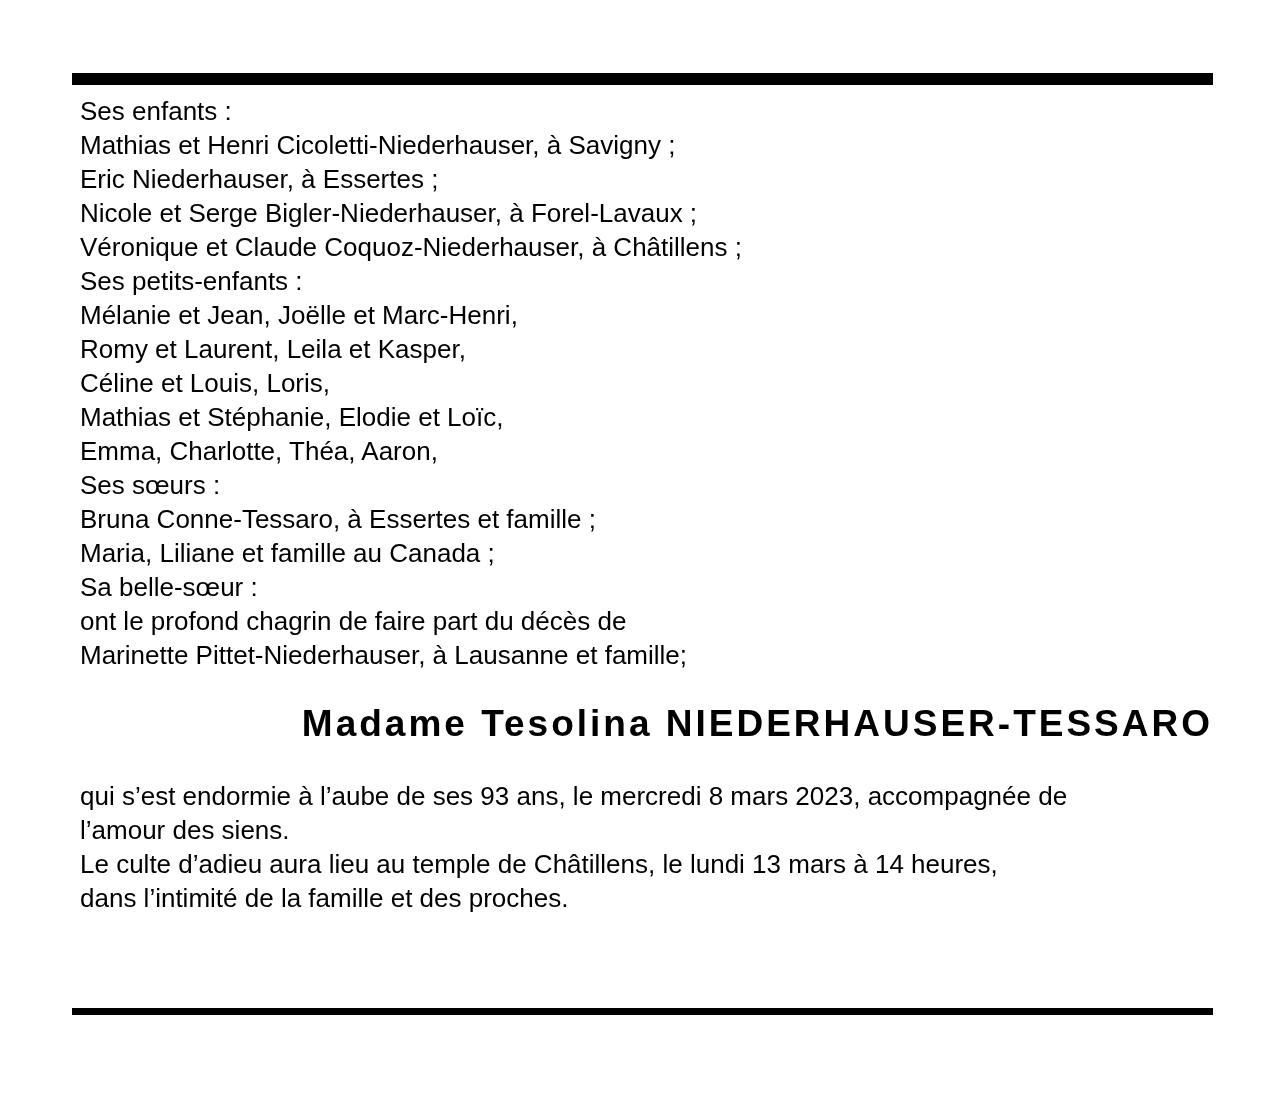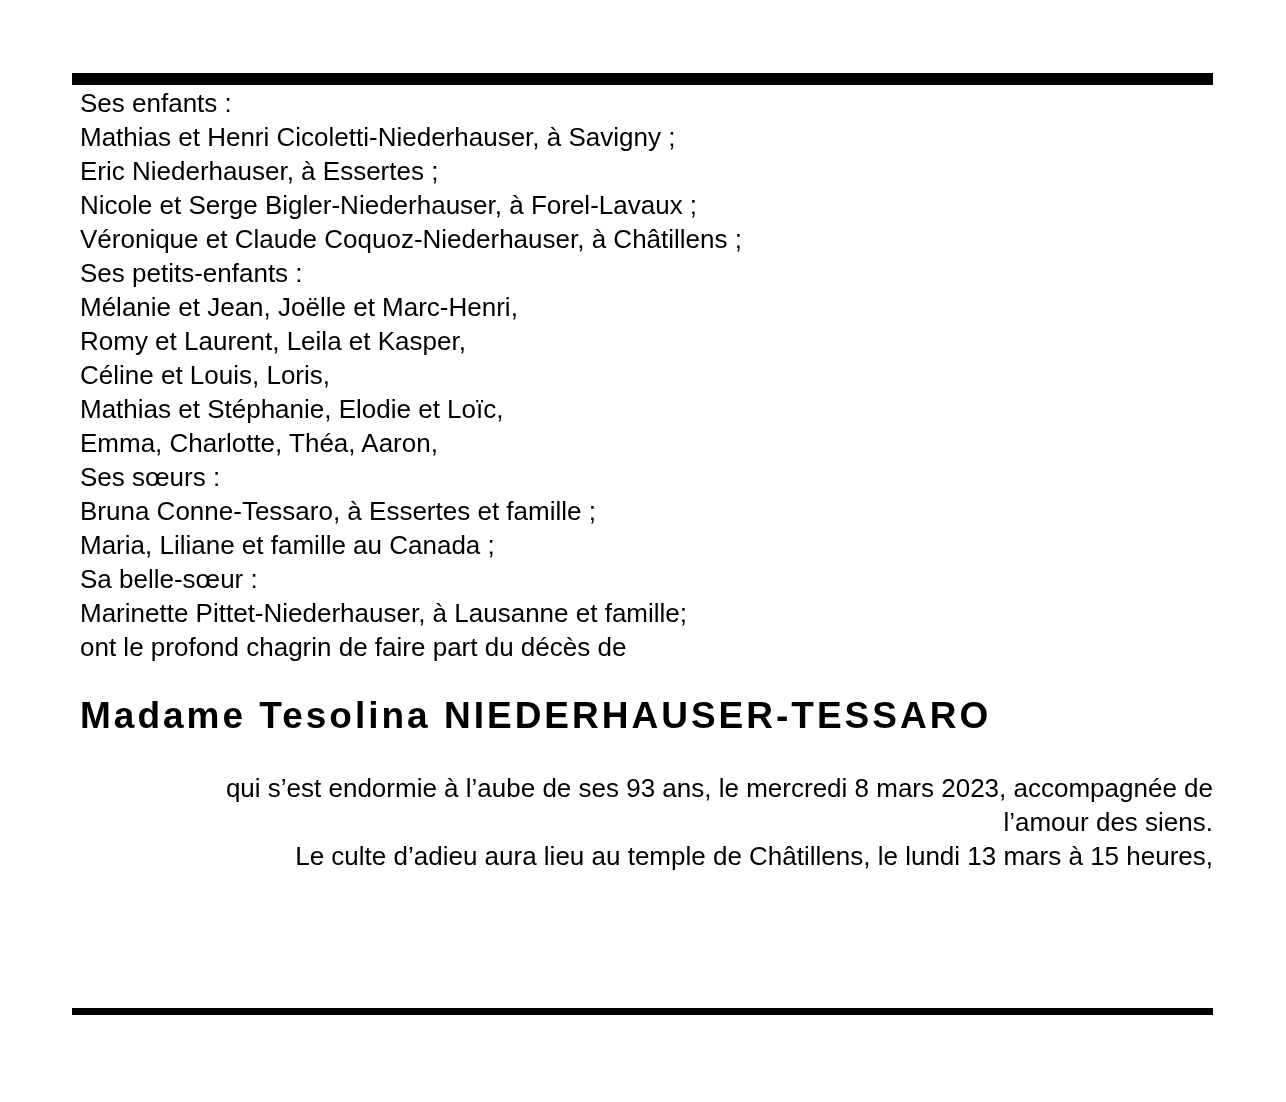--- a/index.html
+++ b/index.html
@@ -30,44 +30,43 @@
     top: 73px;
     height: 12px;
   }
   .rule-bottom {
     top: 1008px;
     height: 7px;
   }
   .content {
     position: absolute;
     left: 80px;
-    top: 86px;
+    top: 94px;
     width: 1133px;
   }
   .family-list .line,
   .closing-block .line {
     font-size: 26px;
     line-height: 34px;
     white-space: nowrap;
   }
   .bold {
     font-weight: normal;
   }
   .deceased-title {
     margin: 30px 0 0 0;
-    text-align: left;
+    text-align: right;
     font-size: 37px;
     line-height: 44px;
     font-weight: bold;
     letter-spacing: 3px;
     white-space: nowrap;
   }
   .closing-block {
     margin-top: 33px;
-    text-align: right;
   }
 </style>
 </head>
 <body>
 
 <div class="sheet">
 
   <div class="rule rule-top"></div>
 
   <div class="content">
@@ -81,29 +80,30 @@
         <div class="line"><span>Ses petits-enfants :</span></div>
         <div class="line"><span>Mélanie et Jean, Joëlle et Marc-Henri,</span></div>
         <div class="line"><span>Romy et Laurent, Leila et Kasper,</span></div>
         <div class="line"><span>Céline et Louis, Loris,</span></div>
         <div class="line"><span>Mathias et Stéphanie, Elodie et Loïc,</span></div>
         <div class="line"><span>Emma, Charlotte, Théa, Aaron,</span></div>
         <div class="line"><span>Ses sœurs :</span></div>
         <div class="line"><span>Bruna </span><span class="bold">Conne-Tessaro</span><span>, à Essertes et famille ;</span></div>
         <div class="line"><span>Maria, Liliane et famille au Canada ;</span></div>
         <div class="line"><span>Sa belle-sœur :</span></div>
+        <div class="line"><span>ont le profond chagrin de faire part du décès de</span></div>
         <div class="line"><span>Marinette </span><span class="bold">Pittet-Niederhauser</span><span>, à Lausanne et famille;</span></div>
-        <div class="line"><span>ont le profond chagrin de faire part du décès de</span></div>
       </div>
 
     <h1 class="deceased-title">Madame Tesolina NIEDERHAUSER-TESSARO</h1>
 
     <div class="closing-block">
         <div class="line"><span>qui s’est endormie à l’aube de ses 93 ans, le mercredi 8 mars 2023, accompagnée de</span></div>
         <div class="line"><span>l’amour des siens.</span></div>
-        <div class="line"><span>Le culte d’adieu aura lieu au temple de Châtillens, le lundi 13 mars à 15 heures,</span></div>
+        <div class="line"><span>Le culte d’adieu aura lieu au temple de Châtillens, le lundi 13 mars à 14 heures,</span></div>
+        <div class="line"><span>dans l’intimité de la famille et des proches.</span></div>
       </div>
 
   </div>
 
   <div class="rule rule-bottom"></div>
 
 </div>
 
 </body></html>

